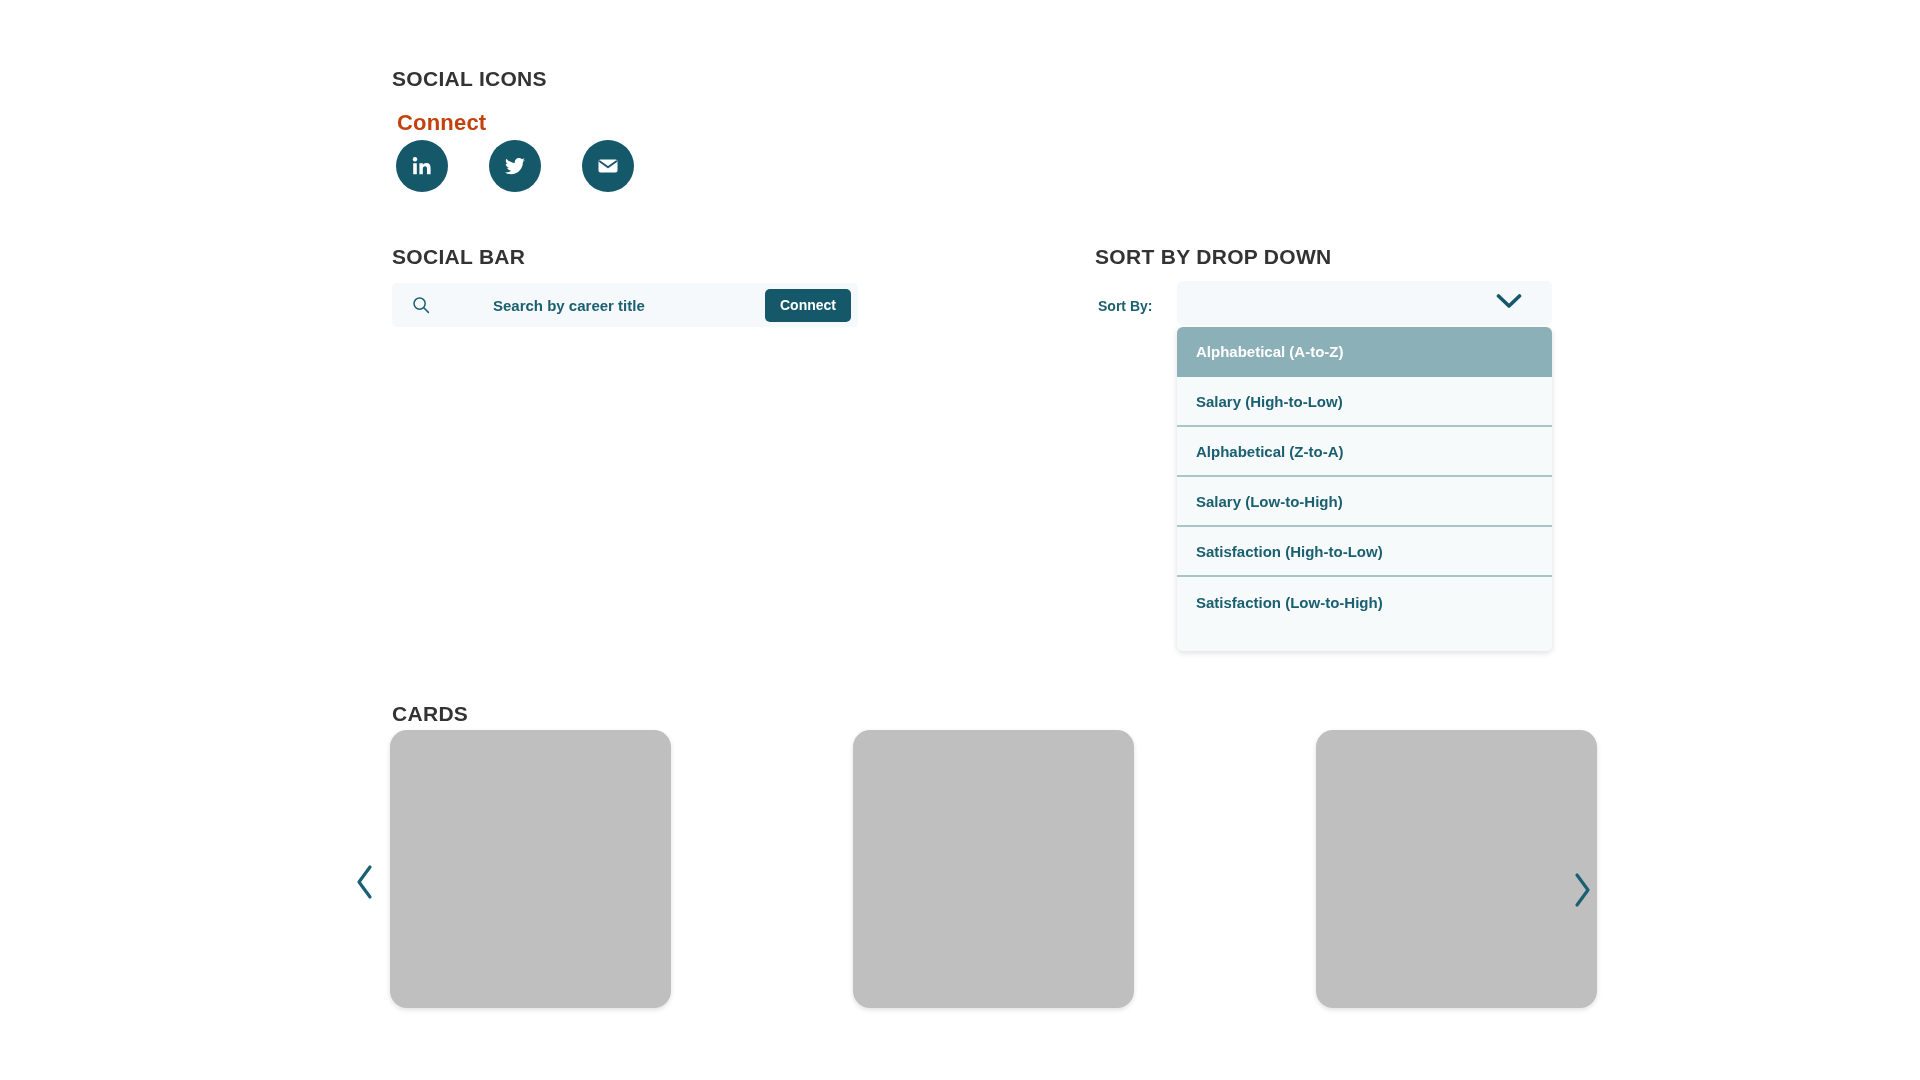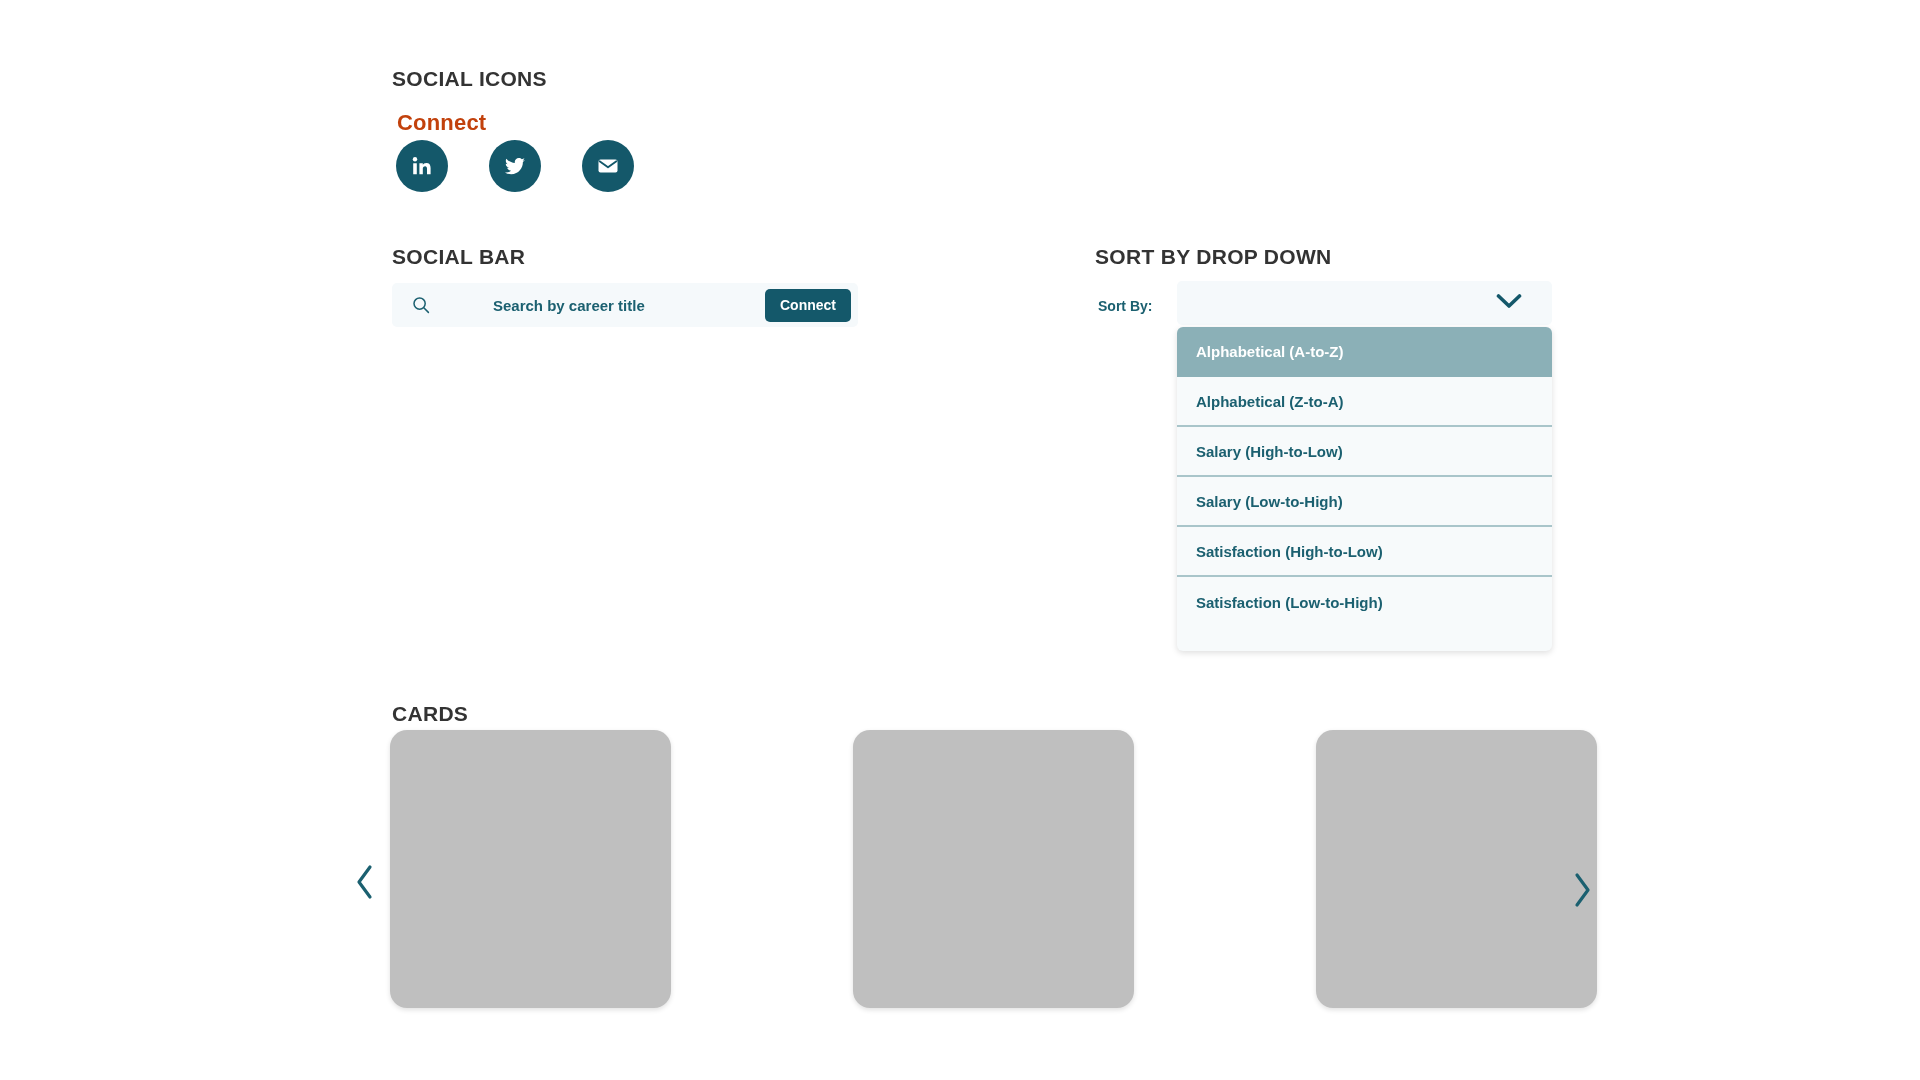--- a/index.html
+++ b/index.html
@@ -283,22 +283,22 @@
     <span class="select-value"></span>
     <span>
       <svg width="26" height="16" viewBox="0 0 26 16" fill="none" aria-hidden="true">
         <path d="M2.5 3 L13 13 L23.5 3" stroke="#14586a" stroke-width="3.6" stroke-linecap="round" stroke-linejoin="round"></path>
       </svg>
     </span>
   </div>
 
   <div class="options-panel">
     <div class="option-item selected">Alphabetical (A-to-Z)</div>
+    <div class="option-item">Salary (High-to-Low)</div>
     <div class="option-item">Alphabetical (Z-to-A)</div>
-    <div class="option-item">Salary (High-to-Low)</div>
     <div class="option-item">Salary (Low-to-High)</div>
     <div class="option-item">Satisfaction (High-to-Low)</div>
     <div class="option-item">Satisfaction (Low-to-High)</div>
   </div>
 
   <div class="section-heading" id="cards-heading">CARDS</div>
 
   <div class="cards-row">
     <div class="card-placeholder"></div>
     <div class="card-placeholder"></div>

